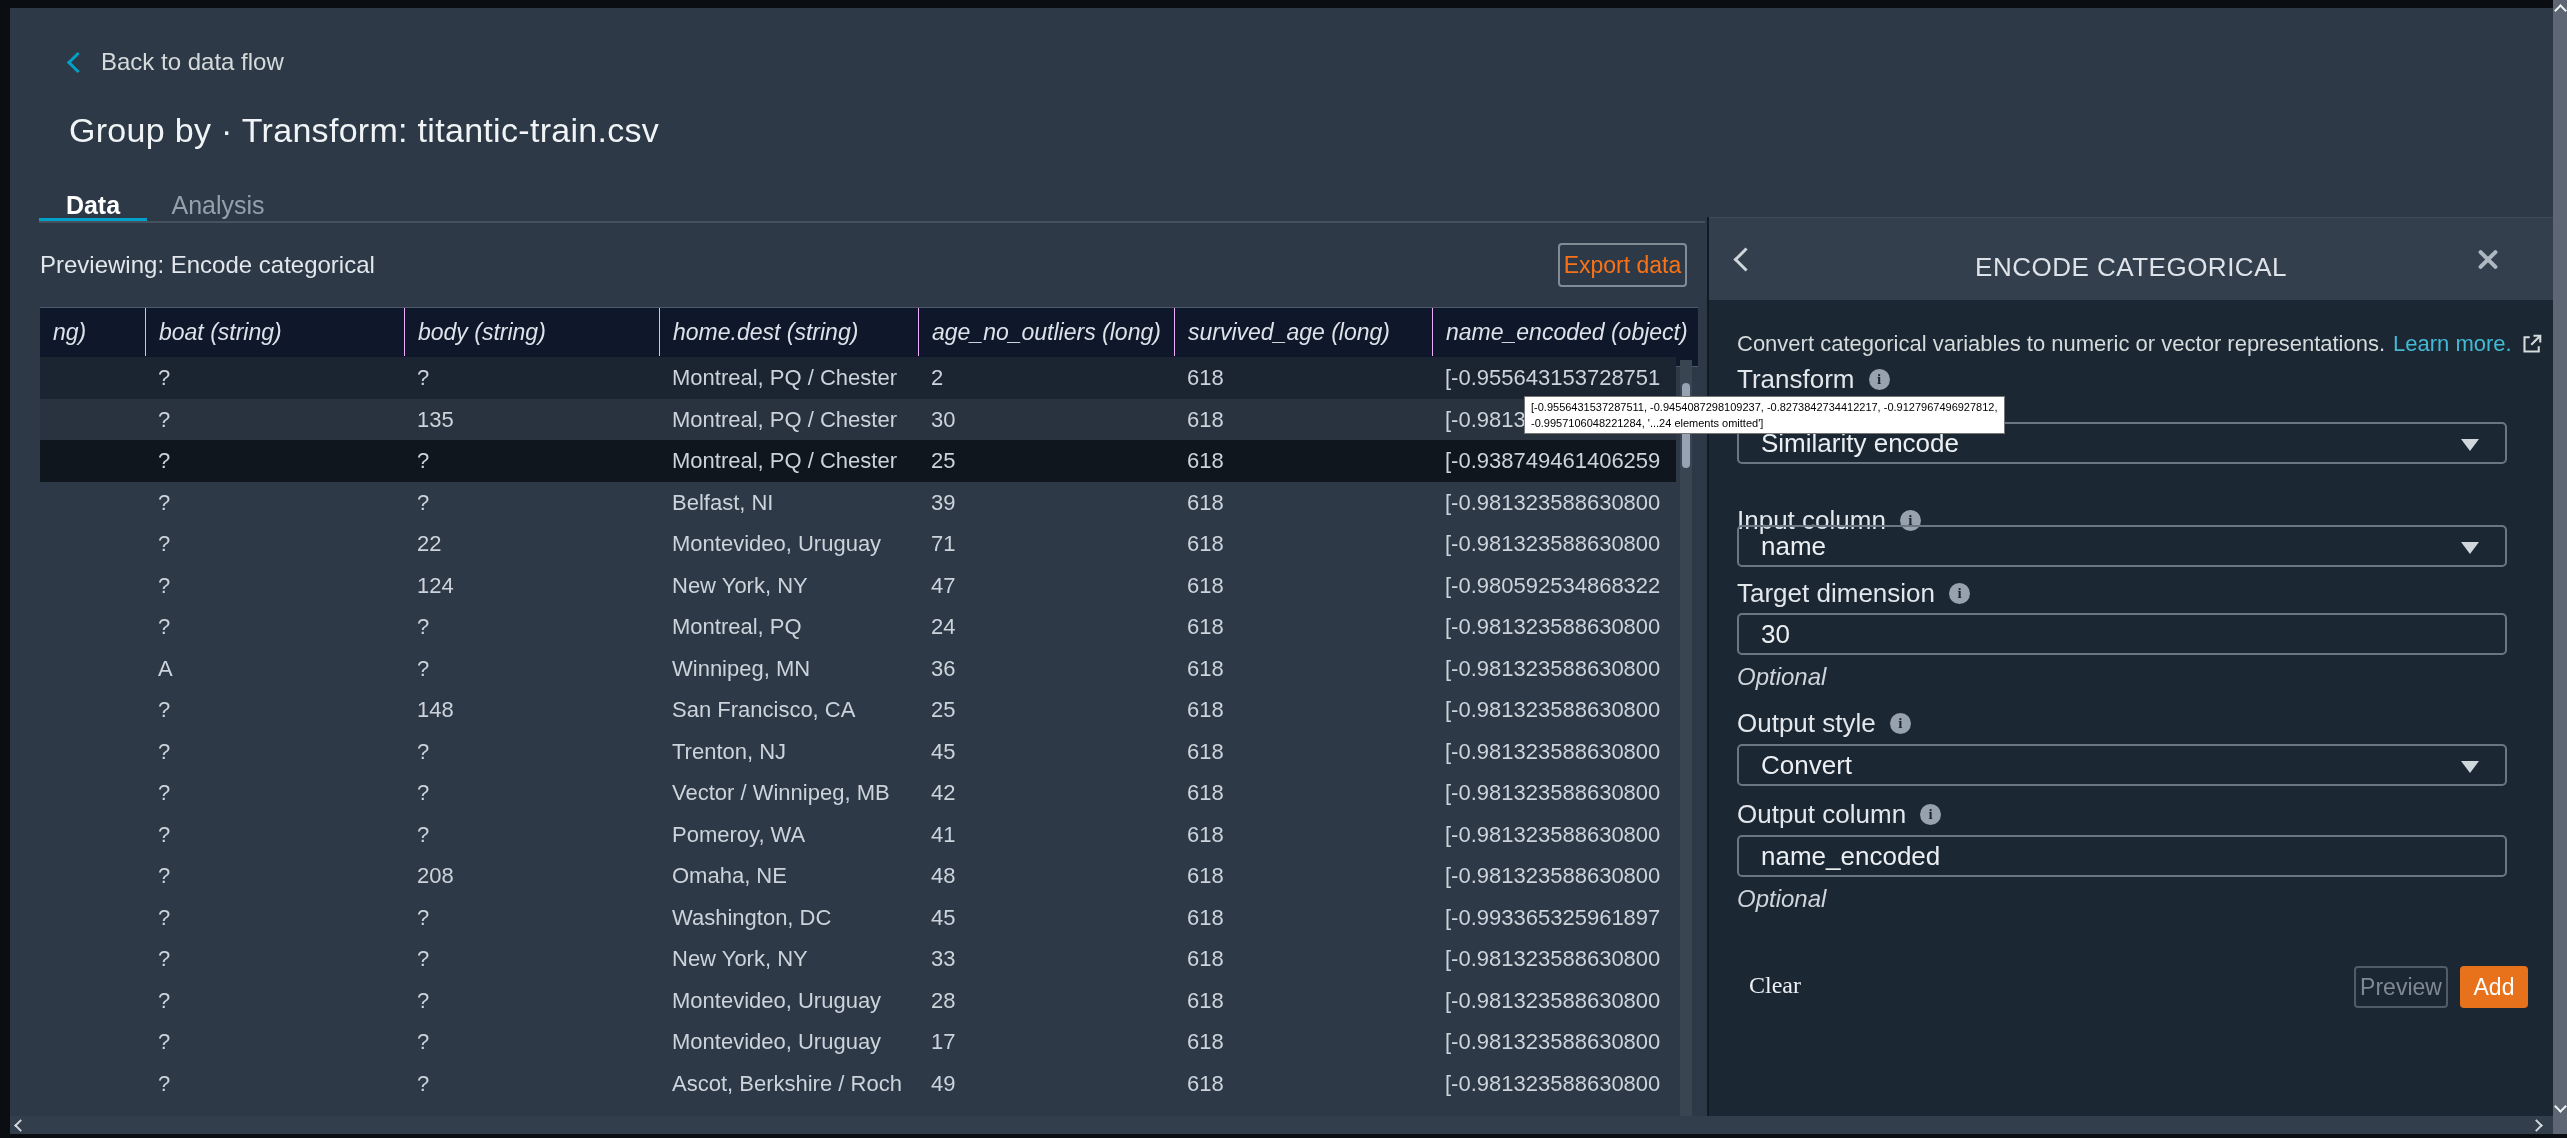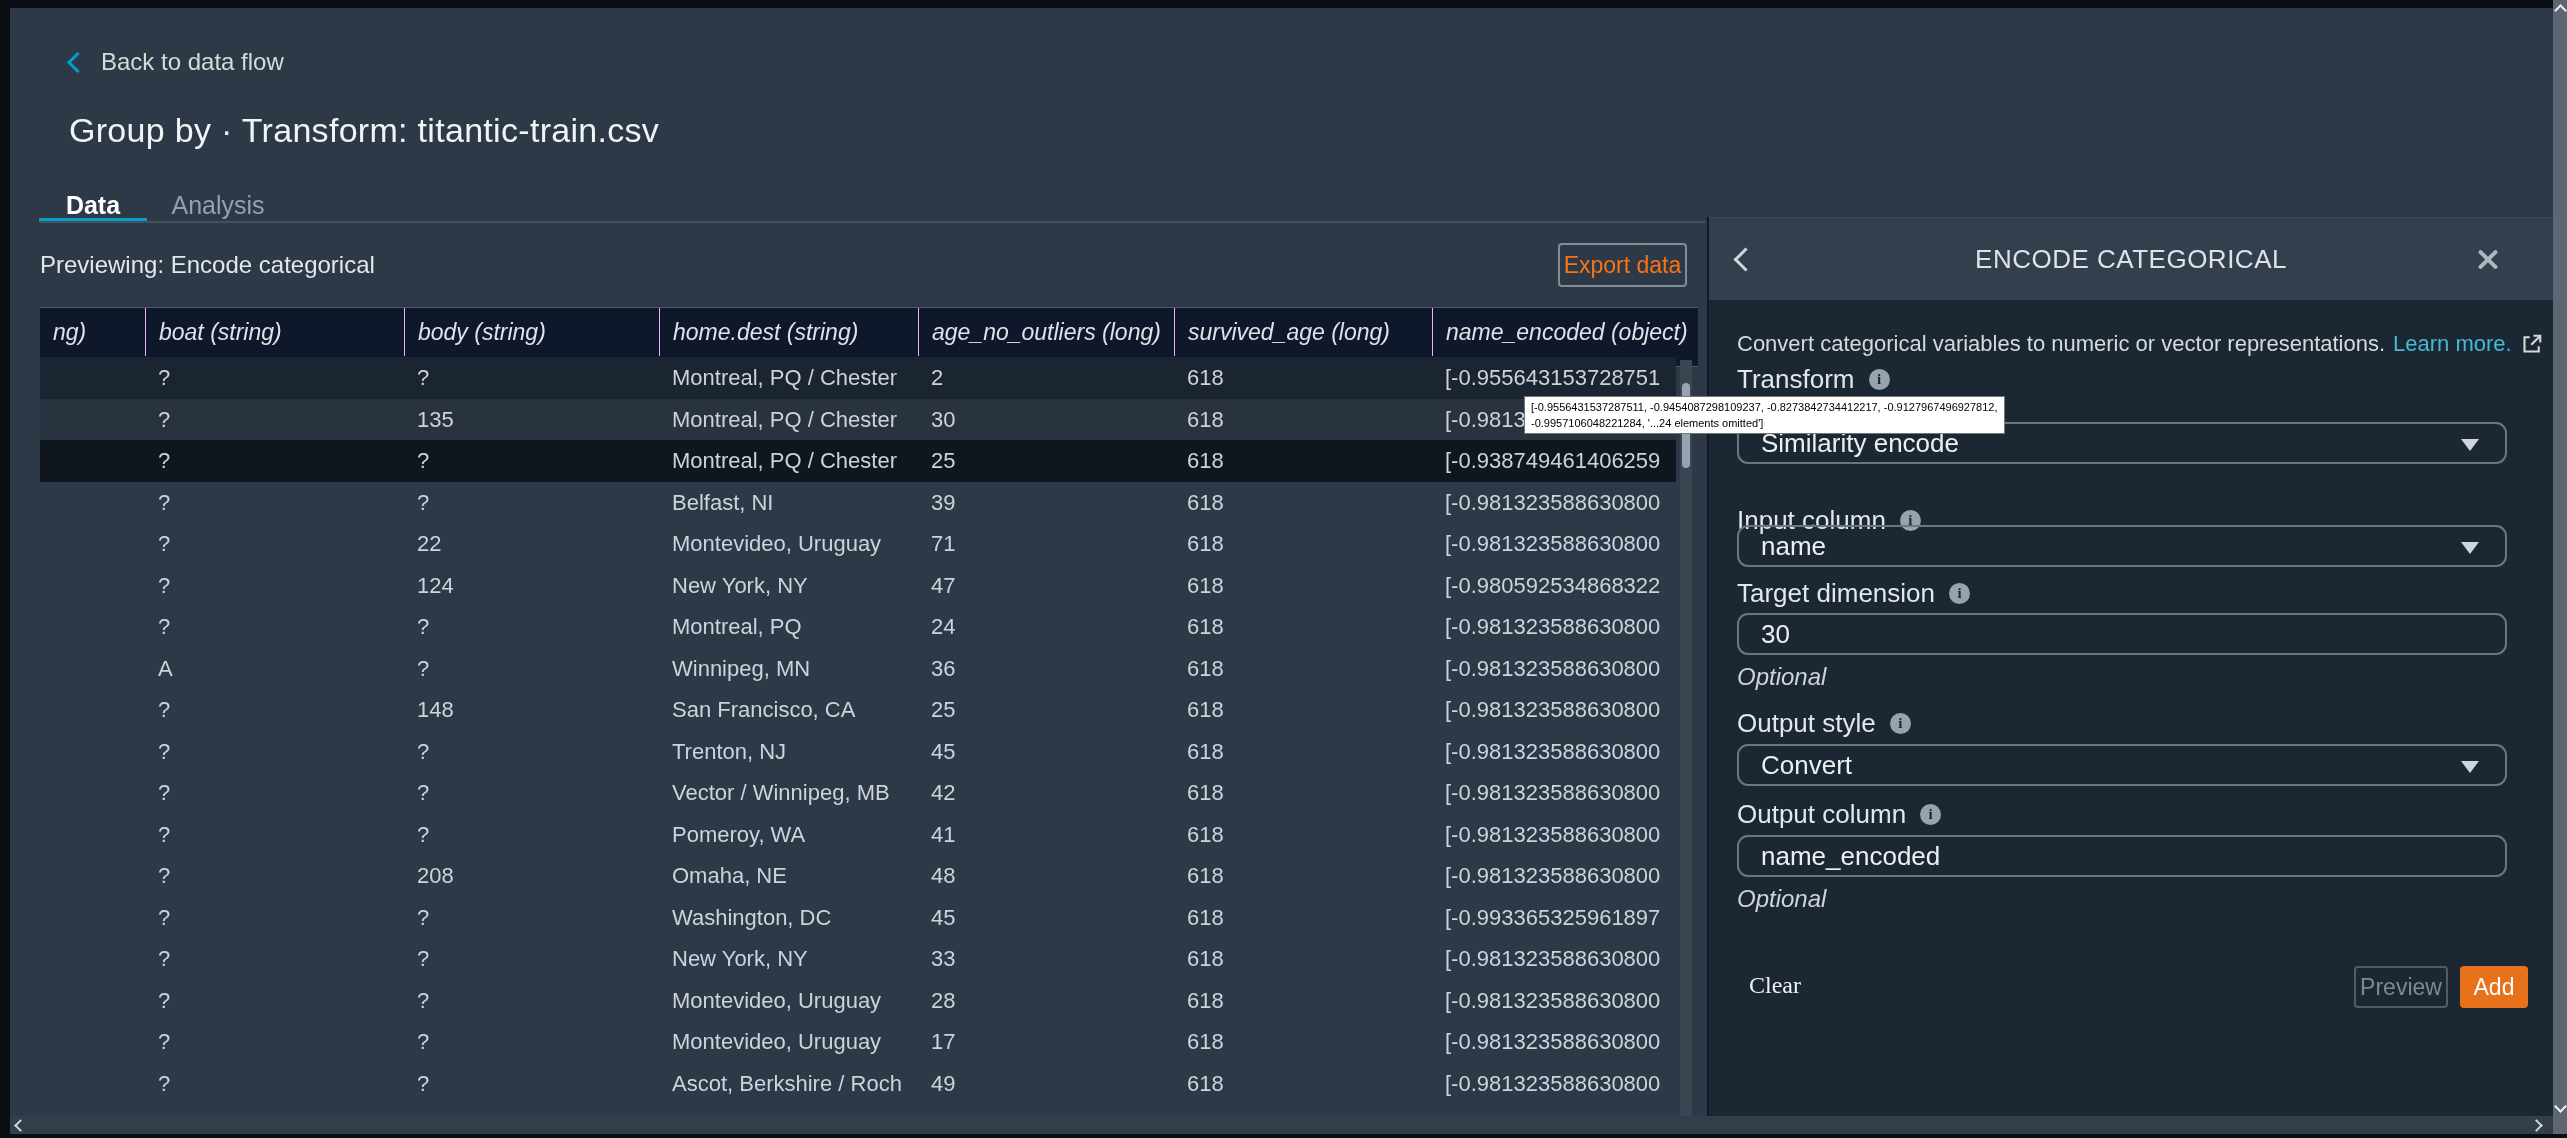--- a/index.html
+++ b/index.html
@@ -52,28 +52,28 @@
   .trow:nth-child(2){background:#28333f;}
   .trow:nth-child(3){background:#10161e;}
   .tcell{position:absolute;top:0;height:41.5px;line-height:41.5px;padding-left:13px;font-size:22px;color:#ccd3db;
          white-space:nowrap;overflow:hidden;text-overflow:ellipsis;box-sizing:border-box;}
   #vtrack{left:1680px;top:360px;width:12px;height:756px;background:#3a4552;}
   #vthumb{left:1682px;top:383px;width:8px;height:85px;background:#97a3b2;border-radius:4px;}
 
   
   #panel{left:1707px;top:217px;width:846px;height:899px;background:#1c2734;border-left:2px solid #131a23;box-sizing:border-box;}
   #panel-header{position:absolute;left:0;top:0;width:100%;height:83px;background:#343f4d;border-top:1px solid #3e4a58;box-sizing:border-box;}
-  #panel-title{position:absolute;left:0;top:0;width:100%;height:83px;line-height:83px;text-align:center;
+  #panel-title{position:absolute;left:0;top:8px;width:100%;height:83px;line-height:83px;text-align:center;
                font-size:26px;letter-spacing:.5px;color:#dde3e8;}
   #panel-back{position:absolute;left:28px;top:33px;}
   #panel-close{position:absolute;left:764px;top:27px;cursor:pointer;}
   #panel-desc{position:absolute;left:28px;top:112px;width:790px;font-size:22px;line-height:30px;white-space:nowrap;color:#d5dbdb;display:flex;align-items:center;gap:8px;}
   #panel-desc a{color:#43b9d4;text-decoration:none;}
   .plabel{position:absolute;left:28px;height:34px;display:flex;align-items:center;gap:14px;font-size:26px;color:#e2e7ec;}
-  .pfield{position:absolute;left:28px;width:770px;height:42px;border:2px solid #6b7684;border-radius:11px;box-sizing:border-box;
+  .pfield{position:absolute;left:28px;width:770px;height:42px;border:2px solid #6b7684;border-radius:5px;box-sizing:border-box;
           font-size:26px;color:#eceff2;line-height:38px;padding-left:22px;background:transparent;cursor:pointer;}
   .optional{position:absolute;left:28px;font-size:24px;font-style:italic;color:#ced4da;}
   #clear-btn{position:absolute;left:40px;top:755px;font-size:24px;color:#eef2f5;cursor:pointer;font-family:Liberation Serif, serif;}
   #preview-btn{position:absolute;left:645px;top:749px;width:94px;height:42px;border:2px solid #525c66;border-radius:4px;
                box-sizing:border-box;text-align:center;line-height:38px;font-size:23px;color:#7f8993;cursor:pointer;}
   #add-btn{position:absolute;left:751px;top:749px;width:68px;height:42px;background:#e8721c;border-radius:4px;
            box-sizing:border-box;text-align:center;line-height:42px;font-size:23px;color:#ffffff;cursor:pointer;}
 
   
   #tooltip{left:1524px;top:396px;background:#ffffff;color:#000000;border:1px solid #767676;

